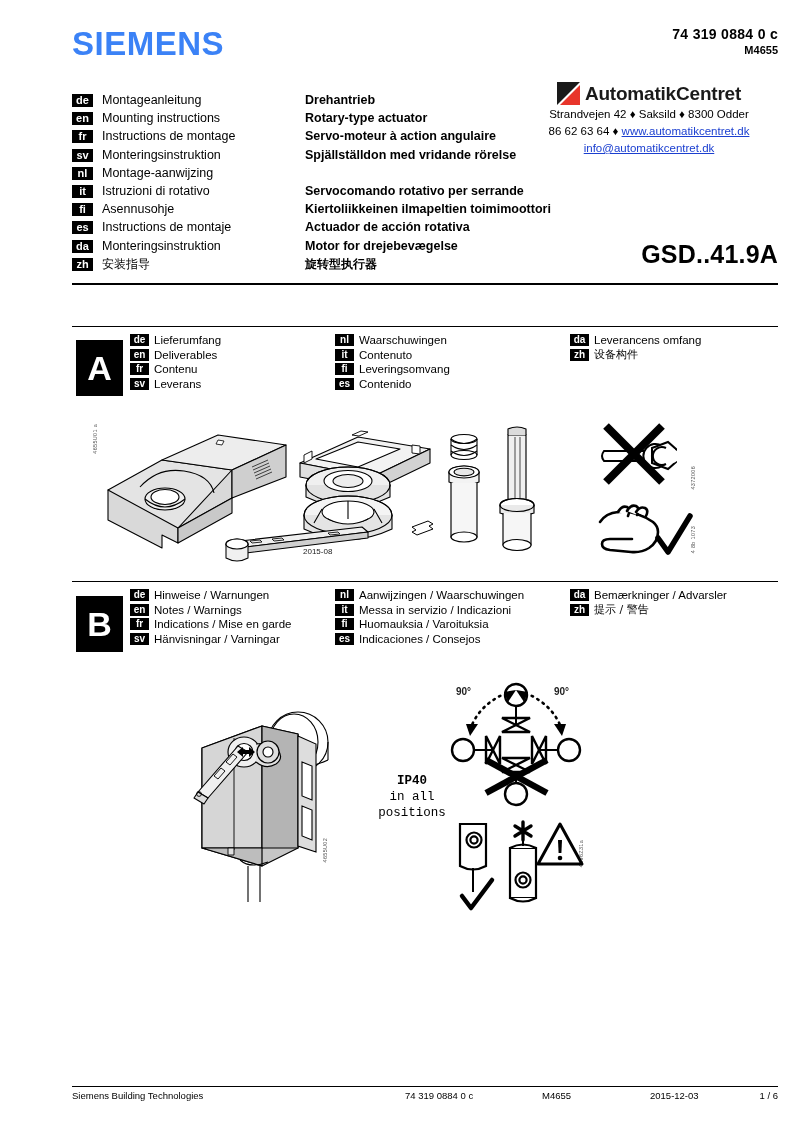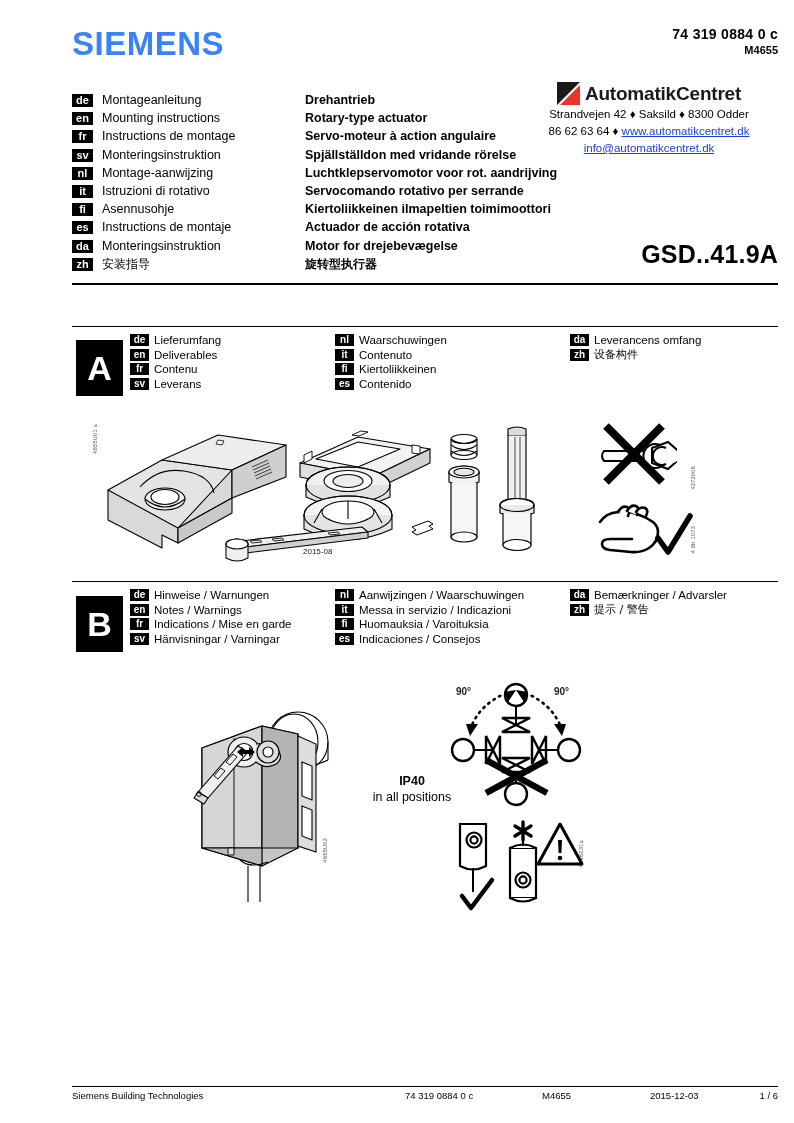--- a/index.html
+++ b/index.html
@@ -88,21 +88,21 @@
 
   
   .fig{position:absolute;}
   .vlabel{
     position:absolute;font-size:5.5px;color:#555;letter-spacing:0.3px;
     writing-mode:vertical-rl;transform:rotate(180deg);
     font-family:"Liberation Sans",sans-serif;white-space:nowrap;
   }
   .hlabel{position:absolute;font-size:8px;color:#222;white-space:nowrap;}
 
-  .ip-label{position:absolute;text-align:center;}
+  .ip-label{position:absolute;text-align:center;font-family:Liberation Mono, monospace;}
   .ip-label .t1{font-size:12.5px;font-weight:bold;line-height:16px;}
   .ip-label .t2{font-size:12.5px;line-height:16px;}
 
   
   .footer-rule{position:absolute;left:72px;right:16px;top:1086px;border-top:1.5px solid #000;}
   .footer{
     position:absolute;left:72px;right:16px;top:1090px;height:16px;
     font-size:9.5px;color:#000;
   }
   .footer span{position:absolute;top:0;white-space:nowrap;}
@@ -146,21 +146,20 @@
 
     <div class="lang-row">
       <span class="lang-tag">sv</span>
       <span class="lang-left">Monteringsinstruktion</span>
       <span class="lang-right">Spjällställdon med vridande rörelse</span>
     </div>
 
     <div class="lang-row">
       <span class="lang-tag">nl</span>
       <span class="lang-left">Montage-aanwijzing</span>
-      <span class="lang-right">Luchtklepservomotor voor rot. aandrijving</span>
     </div>
 
     <div class="lang-row">
       <span class="lang-tag">it</span>
       <span class="lang-left">Istruzioni di rotativo</span>
       <span class="lang-right">Servocomando rotativo per serrande</span>
     </div>
 
     <div class="lang-row">
       <span class="lang-tag">fi</span>
@@ -231,21 +230,21 @@
       <div class="sec-row">
           <span class="sec-tag">nl</span>
           <span class="sec-txt">Waarschuwingen</span>
         </div>
       <div class="sec-row">
           <span class="sec-tag">it</span>
           <span class="sec-txt">Contenuto</span>
         </div>
       <div class="sec-row">
           <span class="sec-tag">fi</span>
-          <span class="sec-txt">Kiertoliikkeinen</span>
+          <span class="sec-txt">Leveringsomvang</span>
         </div>
       <div class="sec-row">
           <span class="sec-tag">es</span>
           <span class="sec-txt">Contenido</span>
         </div>
     </div>
     <div class="sec-col">
       <div class="sec-row">
           <span class="sec-tag">da</span>
           <span class="sec-txt">Leverancens omfang</span>

